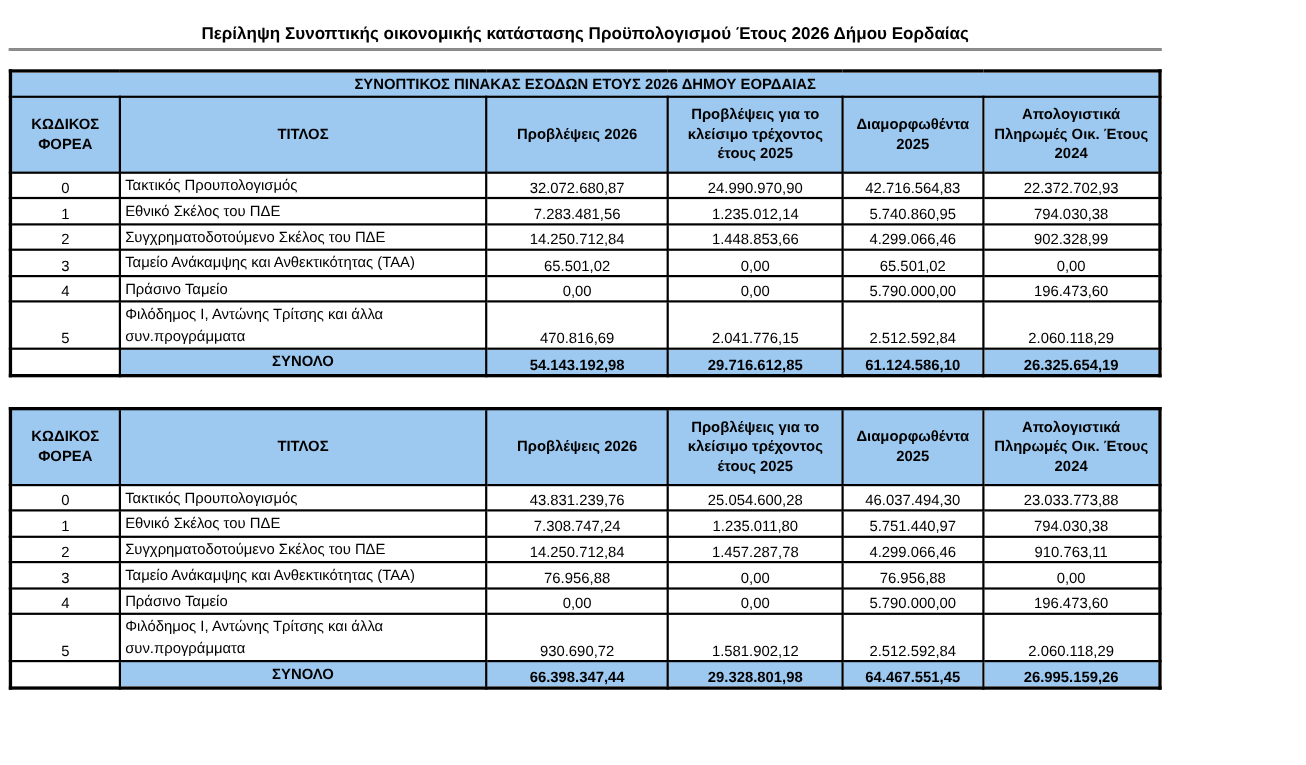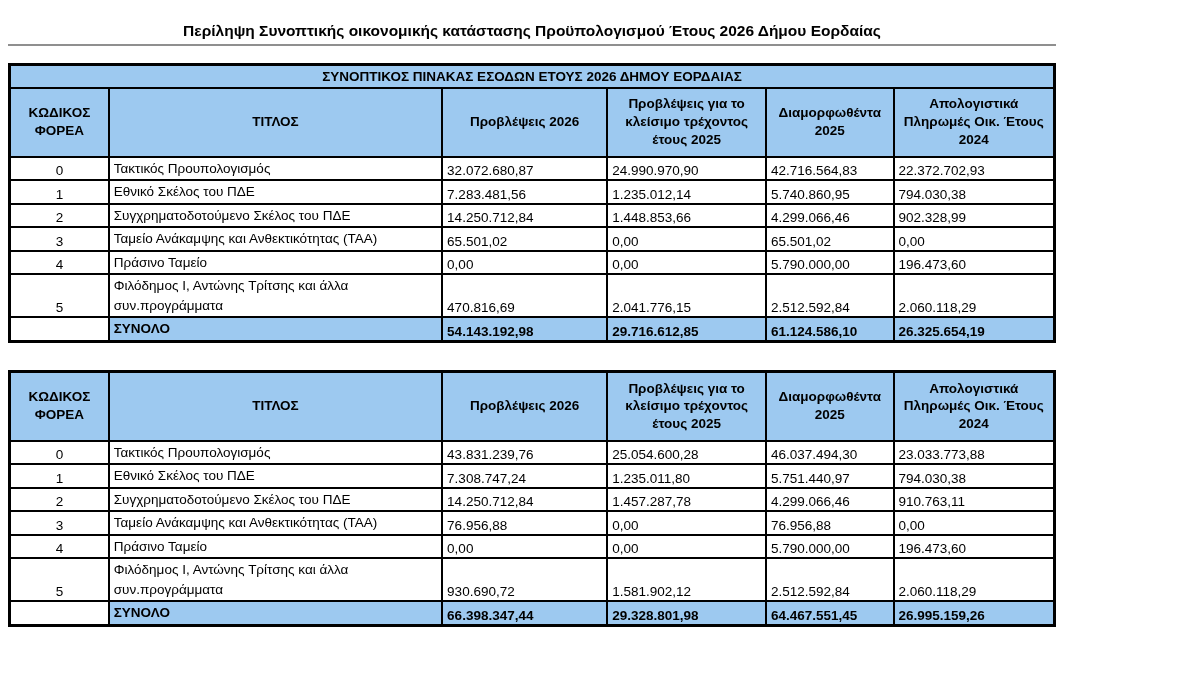--- a/index.html
+++ b/index.html
@@ -44,27 +44,27 @@
     height:23px;padding:2px 4px;
   }
   tr.col-header-row th{
     background:var(--header-bg);
     font-weight:bold;text-align:center;vertical-align:middle;
     height:69px;line-height:1.32;padding:2px 5px;
   }
   tbody td{height:21px;vertical-align:bottom;}
   td.code{text-align:center;}
   td.label{text-align:left;white-space:pre-line;line-height:1.45;margin-top:44px;}
-  td.num{text-align:left;}
+  td.num{text-align:center;}
   tr.total-row td{
     background:var(--header-bg);
     font-weight:bold;
   }
   tr.total-row td.code{background:var(--page-bg);}
-  tr.total-row td.label{white-space:normal;}
+  tr.total-row td.label{text-align:center;white-space:normal;}
   col.c-code{width:9.5%;}
   col.c-title{width:31.9%;}
   col.c-v1{width:15.8%;}
   col.c-v2{width:15.2%;}
   col.c-v3{width:12.2%;}
   col.c-v4{width:15.4%;}
 </style>
 </head>
 <body>
 

